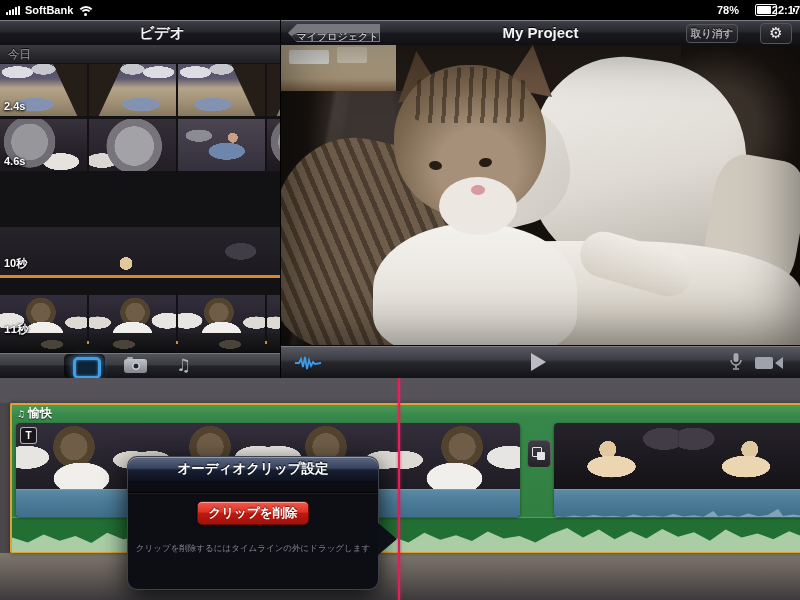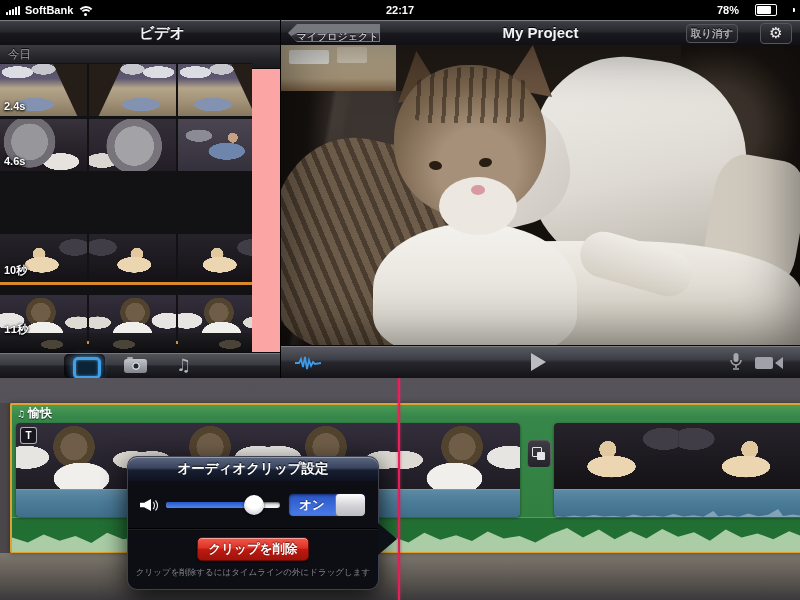--- a/index.html
+++ b/index.html
@@ -14,21 +14,21 @@
   .sb-left{position:absolute;left:6px;top:0;height:20px;display:flex;align-items:center;gap:5px;}
   .sigbars{display:flex;align-items:flex-end;gap:1px;height:9px;}
   .sigbars i{display:block;width:2px;background:#fff;border-radius:0.5px;}
   .sigbars i:nth-child(1){height:3px}.sigbars i:nth-child(2){height:4.5px}.sigbars i:nth-child(3){height:6px}
   .sigbars i:nth-child(4){height:7.5px}.sigbars i:nth-child(5){height:9px}
   .wifi{position:relative;width:15px;height:11px;}
   .wifi i{position:absolute;left:50%;border:solid transparent;border-top-color:#fff;border-radius:50%;}
   .wifi .w1{width:14px;height:14px;border-width:2px;bottom:-8px;margin-left:-9px;}
   .wifi .w2{width:8px;height:8px;border-width:2px;bottom:-5px;margin-left:-6px;}
   .wifi .w3{width:3px;height:3px;background:#fff;border:none;bottom:0;margin-left:-1.5px;}
-  .sb-time{position:absolute;left:0;width:100%;text-align:center;}
+  .sb-time{position:absolute;left:0;width:100%;text-align:right;}
   .sb-right{position:absolute;right:5px;top:0;height:20px;display:flex;align-items:center;gap:16px;}
   .batt{width:18px;height:8px;border:1px solid #fff;border-radius:2px;padding:1px;display:flex;}
   .batt i{display:block;height:100%;width:78%;background:#fff;border-radius:1px;}
   .batt-nub{width:2px;height:4px;background:#fff;border-radius:0 1px 1px 0;}
 
   
   .hbar{position:absolute;top:20px;height:25px;background:linear-gradient(180deg,#54545c 0%,#3c3c44 8%,#26262c 48%,#191920 52%,#101014 100%);
         border-bottom:1px solid #000;box-shadow:inset 0 1px 0 rgba(255,255,255,0.25);}
   .lib-header{left:0;width:280px;padding-left:44px;}
   .proj-header{left:281px;width:519px;}
@@ -45,21 +45,21 @@
            background:linear-gradient(180deg,#3c3c43,#26262c 50%,#1b1b20);color:#aeaeb4;font-size:10.5px;font-weight:bold;
            text-align:center;line-height:17px;text-shadow:0 -1px 0 #000;}
   .gear-btn{position:absolute;right:8px;top:3px;width:30px;height:19px;border:1px solid #55555c;border-radius:4px;
            background:linear-gradient(180deg,#3c3c43,#26262c 50%,#1b1b20);display:flex;align-items:center;justify-content:center;}
   .gear-btn span{color:#f0f0f4;font-size:15px;line-height:15px;}
 
   
   .lib-section{position:absolute;left:0;top:45px;width:280px;height:24px;
            background:linear-gradient(180deg,#3a3a40,#242428 60%,#1b1b1f);border-bottom:1px solid #0a0a0c;
            color:#9b9ba1;font-size:11.5px;line-height:18px;padding-left:8px;box-sizing:border-box;text-shadow:0 -1px 0 #000;}
-  .lib-rows{position:absolute;left:0;top:63px;width:252px;height:289px;background:#121214;overflow:hidden;}
+  .lib-rows{position:absolute;left:0;top:63px;width:280px;height:289px;background:#121214;overflow:hidden;}
   .vrow{position:absolute;left:0;width:280px;display:flex;gap:2px;overflow:hidden;}
   .vrow .cell{flex:0 0 87px;height:100%;position:relative;}
   .vrow.used{border-bottom:3px solid #d8892b;}
   .dur{position:absolute;left:4px;bottom:4px;z-index:3;color:#fff;font-size:11px;font-weight:bold;
        text-shadow:0 1px 2px #000,0 0 3px #000;}
   .flip{transform:scaleX(-1);}
 
   .th-room{background:
     radial-gradient(ellipse 26px 10px at 20% 16%,#dcdde2 0 60%,transparent 61%),
     radial-gradient(ellipse 20px 9px at 50% 10%,#c6c7cc 0 60%,transparent 61%),
@@ -236,21 +236,21 @@
   .tg-on{flex:1;text-align:center;line-height:22px;color:#fff;font-size:12.5px;font-weight:bold;
     text-shadow:0 -1px 1px rgba(0,0,0,0.5);}
   .tg-knob{width:29px;border-radius:4px;border-left:1px solid #7d7d84;
     background:linear-gradient(180deg,#fdfdfd 0%,#d2d2d7 55%,#bcbcc2 100%);}
   .pp-sep{margin-top:11px;height:1px;background:#000;box-shadow:0 1px 0 rgba(255,255,255,0.08);}
   .del-btn{display:block;margin:8px auto 0;width:112px;height:24px;border-radius:5px;border:1px solid #6b0b06;
     background:linear-gradient(180deg,#f2594c 0%,#de3226 45%,#bd1a10 52%,#a0120c 100%);
     color:#fff;font-size:12.5px;font-weight:bold;text-shadow:0 -1px 1px rgba(0,0,0,0.6);
     box-shadow:inset 0 1px 0 rgba(255,255,255,0.45),0 1px 2px rgba(0,0,0,0.6);
     font-family:"Liberation Sans","DejaVu Sans",sans-serif;}
-  .pp-hint{margin-top:6px;text-align:center;color:#84848c;font-size:8.5px;}
+  .pp-hint{margin-top:18px;text-align:center;color:#84848c;font-size:8.5px;}
 </style>
 </head>
 <body>
 
 <div class="screen">
 
   <div class="statusbar">
     <div class="sb-left">
       <span class="sigbars">
           <i></i>
@@ -300,21 +300,21 @@
       <div class="cell th-room"></div>
       <div class="cell th-room flip"></div>
     </div>
     <div class="vrow" style="top:56px;height:52px;">
       <span class="dur">4.6s</span>
       <div class="cell th-graycat"></div>
       <div class="cell th-graycat v2"></div>
       <div class="cell th-person"></div>
       <div class="cell th-graycat"></div>
     </div>
-    <div class="vrow used" style="top:171px;height:48px;">
+    <div class="vrow used" style="top:164px;height:48px;flex-direction:column;">
       <span class="dur">10秒</span>
       <div class="cell th-cream"></div>
       <div class="cell th-cream flip"></div>
       <div class="cell th-cream"></div>
       <div class="cell th-cream flip"></div>
     </div>
     <div class="vrow used" style="top:232px;height:46px;font-family:Liberation Mono, monospace;">
       <span class="dur">11秒</span>
       <div class="cell th-tabby2"></div>
       <div class="cell th-tabby2 flip"></div>
@@ -407,35 +407,18 @@
         <i class="tr-back"></i>
         <i class="tr-front"></i>
       </div>
     </div>
     <div class="playhead"></div>
   </div>
 
   <div class="popup">
     <div class="pp-arrow"></div>
     <div class="pp-title">オーディオクリップ設定</div>
-    <div class="pp-row">
-      <span class="spk">
-        <i class="spk-body"></i>
-          <i class="spk-w1"></i>
-          <i class="spk-w2"></i>
-      </span>
-      <div class="slider">
-        <div class="sl-track">
-          <div class="sl-fill"></div>
-        </div>
-        <div class="sl-thumb"></div>
-      </div>
-      <div class="toggle">
-        <span class="tg-on">オン</span>
-        <span class="tg-knob"></span>
-      </div>
-    </div>
     <div class="pp-sep"></div>
     <button class="del-btn">クリップを削除</button>
     <div class="pp-hint">クリップを削除するにはタイムラインの外にドラッグします</div>
   </div>
 
 </div>
 
 </body></html>

